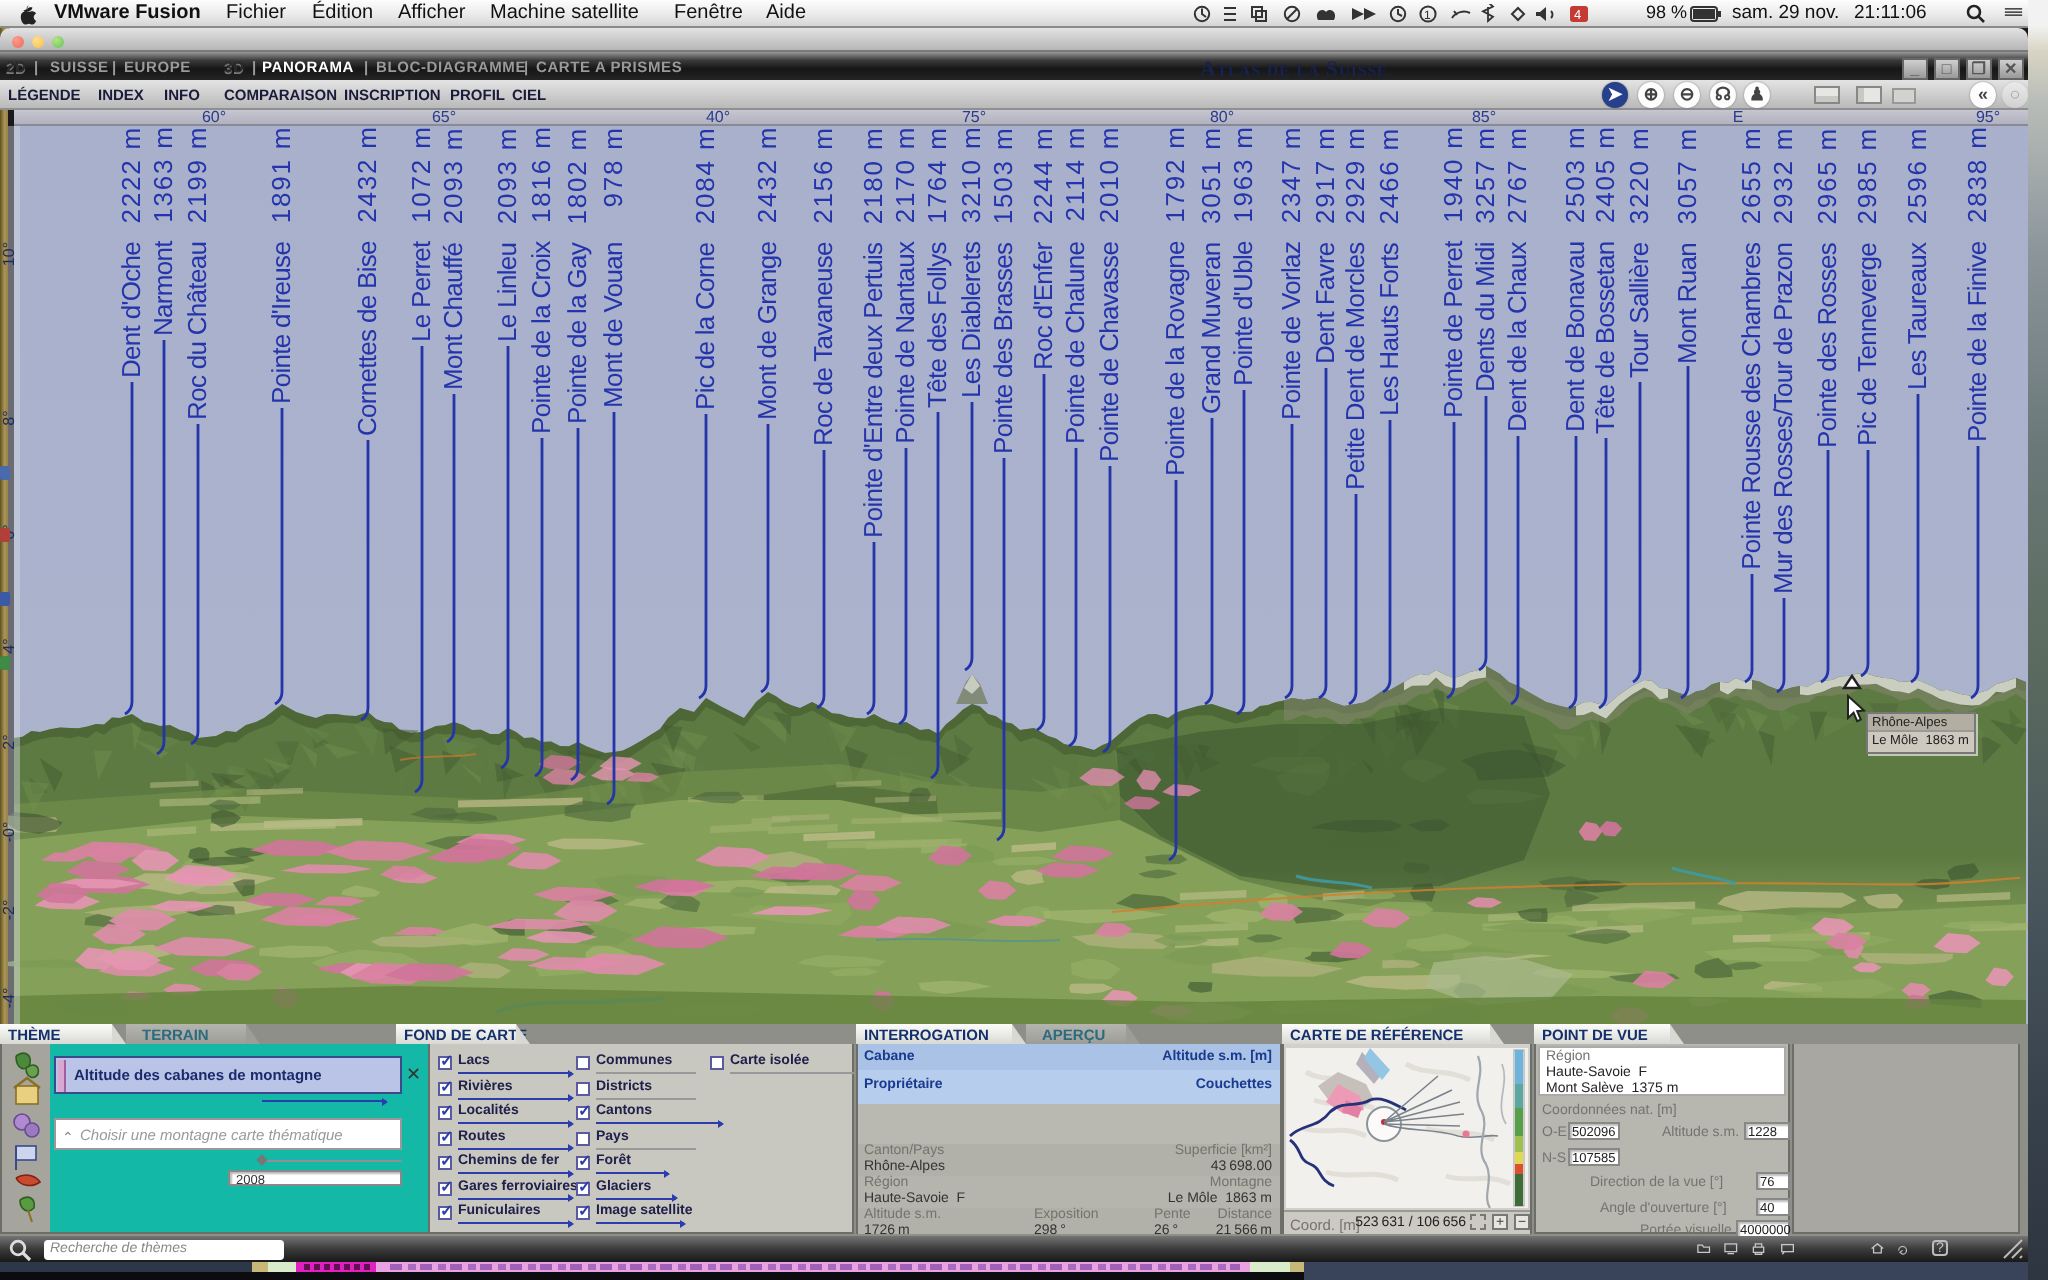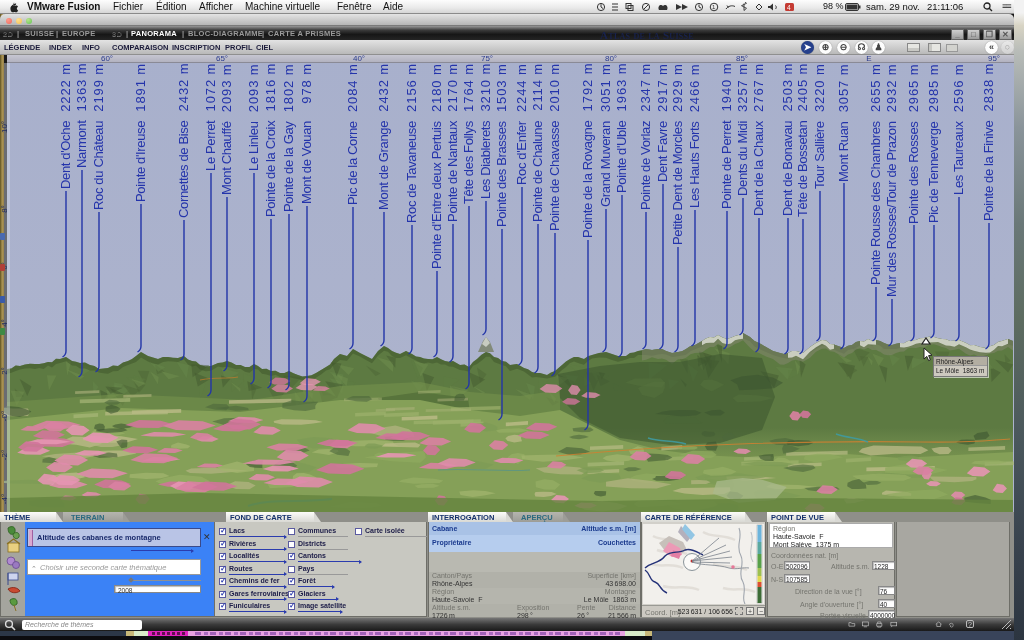--- a/index.html
+++ b/index.html
@@ -717,21 +717,21 @@
 <div style="position:absolute;left:0;top:296px;width:5px;height:7px;background:#3a5aa8;border-radius:1px;z-index:41"></div>
 <div style="position:absolute;left:0;top:328px;width:5px;height:7px;background:#3f8a44;border-radius:1px;z-index:41"></div>
 <div id="macbar">
 <svg class="mi" style="left:9px;top:2px" width="11" height="11" viewBox="0 0 11 11">
         <path d="M5.5,3.2 C6.3,2.2 7.6,2.0 8.4,2.3 C8.3,3.0 7.9,3.6 7.2,4.0 C6.5,4.4 5.9,4.3 5.5,4.2 C5.1,4.3 4.5,4.4 3.8,4.0 C3.8,4.0 3.8,4.0 3.8,4.0 M5.5,3.2 C5.4,2.4 5.8,1.6 6.5,1.2 M2.6,7.0 C2.6,5.3 3.8,4.2 5.0,4.2 C5.6,4.2 6.0,4.5 6.6,4.5 C7.2,4.5 7.7,4.2 8.4,4.2 C9.2,4.2 9.9,4.7 10.2,5.3 C9.3,5.9 9.0,6.6 9.1,7.4 C9.2,8.3 9.8,8.9 10.3,9.1 C9.9,10.0 9.2,10.9 8.4,10.9 C7.7,10.9 7.4,10.5 6.6,10.5 C5.8,10.5 5.5,10.9 4.8,10.9 C3.6,10.9 2.6,8.9 2.6,7.0 Z" fill="#222" stroke="none" transform="translate(-1.2,-0.6)"></path>
       </svg>
 <span class="mi" style="left:27px;font-weight:bold">VMware Fusion</span>
 <span class="mi" style="left:113px">Fichier</span>
 <span class="mi" style="left:156px">Édition</span>
 <span class="mi" style="left:199px">Afficher</span>
-<span class="mi" style="left:245px">Machine virtuelle</span>
+<span class="mi" style="left:245px">Machine satellite</span>
 <span class="mi" style="left:337px">Fenêtre</span>
 <span class="mi" style="left:383px">Aide</span>
 <svg class="mi" style="left:596px;top:2px" width="220" height="10" viewBox="0 0 220 10">
 <g stroke="#333" fill="none" stroke-width="1">
 <circle cx="5" cy="5" r="3.6"></circle>
           <path d="M5,2.2 L5,5 L7,6.5"></path>
 <path d="M16,2 h6 M16,5 h6 M16,8 h6"></path>
 <rect x="30" y="1.5" width="5" height="5"></rect>
           <rect x="32" y="3.5" width="5" height="5"></rect>
 <circle cx="50" cy="5" r="3.6"></circle>
@@ -815,21 +815,21 @@
       <span class="t2">Le Môle&nbsp;&nbsp;1863 m</span>
     </div>
 <svg style="position:absolute;left:920px;top:336px;z-index:26" width="20" height="26">
 <path d="M6,2 L10,8 L2,8 Z" fill="#fff" stroke="#222" stroke-width="1.2"></path>
 <path d="M4,12 L4,23 L6.8,20.4 L8.6,24.6 L10.4,23.8 L8.6,19.6 L12,19.2 Z" fill="#fff" stroke="#222" stroke-width="1"></path>
 </svg>
 <div id="panels">
 
 <div class="tab" style="left:0;width:56px">THÈME<span class="sl"></span></div>
 <div class="tab inact" style="left:63px;width:60px;padding-left:8px">TERRAIN<span class="sl" style="border-left-color:#9d9d97"></span></div>
-<div class="pbody" style="left:0;width:216px;background:#3b82f6">
+<div class="pbody" style="left:0;width:216px;background:#14b8a6">
  <div style="position:absolute;left:0;top:0;width:24px;height:94px;background:#a5a59e"></div>
  <svg style="position:absolute;left:3px;top:3px" width="20" height="90">
   <path d="M4,3 C8,0 12,2 11,7 C9,11 4,10 4,3" fill="#4a8a3a" stroke="#2c6020" stroke-width=".8"></path>
   <path d="M9,9 C13,6 16,8 15,12 C13,15 9,14 9,9" fill="#6aa04e" stroke="#2c6020" stroke-width=".8"></path>
   <rect x="4" y="18" width="11" height="9" fill="#e8d080" stroke="#8a7020" stroke-width=".8"></rect>
   <path d="M3,19 L9.5,14 L16,19" fill="none" stroke="#8a7020" stroke-width="1.2"></path>
   <circle cx="7" cy="36" r="4" fill="#b08ad0" stroke="#6a4a90" stroke-width=".8"></circle>
   <circle cx="12" cy="40" r="3.5" fill="#9a7ac0" stroke="#6a4a90" stroke-width=".8"></circle>
   <rect x="4" y="48" width="10" height="7" fill="#cdd4ee" stroke="#3a4a8a" stroke-width=".8"></rect>
   <path d="M4,48 L4,60" stroke="#3a4a8a" stroke-width="1"></path>
@@ -838,30 +838,30 @@
   <path d="M10,80 l2,6" stroke="#8a7020" stroke-width="1"></path>
  </svg>
  <div style="position:absolute;left:26px;top:6px;width:174px;height:19px;background:#b9c4e6;border:1px solid #3a4a8a">
    <div style="position:absolute;left:1px;top:1px;width:4px;height:16px;background:#d8a8d0;border-right:1px solid #a060a0"></div>
    <div style="position:absolute;left:9px;top:4px;font-weight:bold;color:#1a2a6a;font-size:7.5px">Altitude des cabanes de montagne</div>
  </div>
  <div style="position:absolute;left:202px;top:10px;color:#333;font-size:9px">✕</div>
  <div class="arr" style="left:130px;top:28px;width:62px"></div>
  <div style="position:absolute;left:26px;top:37px;width:174px;height:16px;background:#fff;border:1px solid #999">
    <div style="position:absolute;left:3px;top:5px;color:#888;font-size:7px">⌃</div>
-   <div style="position:absolute;left:12px;top:3px;font-style:italic;color:#999;font-size:7.5px">Choisir une seconde carte thématique</div>
+   <div style="position:absolute;left:12px;top:3px;font-style:italic;color:#999;font-size:7.5px">Choisir une montagne carte thématique</div>
  </div>
  <div style="position:absolute;left:130px;top:58px;width:70px;height:1px;background:#909090"></div>
  <div style="position:absolute;left:128px;top:56px;width:4px;height:4px;background:#777;transform:rotate(45deg)"></div>
  <div class="ibox" style="left:113px;top:63px;width:87px;height:8px">
           <span style="position:absolute;left:3px;top:1px;font-size:6.5px;color:#333">2008</span>
         </div>
 </div>
 
-<div class="tab" style="left:226px;width:88px">FOND DE CARTE<span class="sl"></span></div>
+<div class="tab" style="left:198px;width:60px">FOND DE CARTE<span class="sl"></span></div>
 <div class="pbody" style="left:214px;width:213px;background:#c8c8c1">
  <div class="fr" style="left:4px;top:6px">
           <span class="cb">
             <span class="ck">✓</span>
           </span>
           <span class="lb">Lacs</span>
           <span class="arr" style="left:10px;width:57px"></span>
         </div>
  <div class="fr" style="left:4px;top:18.5px">
           <span class="cb">

